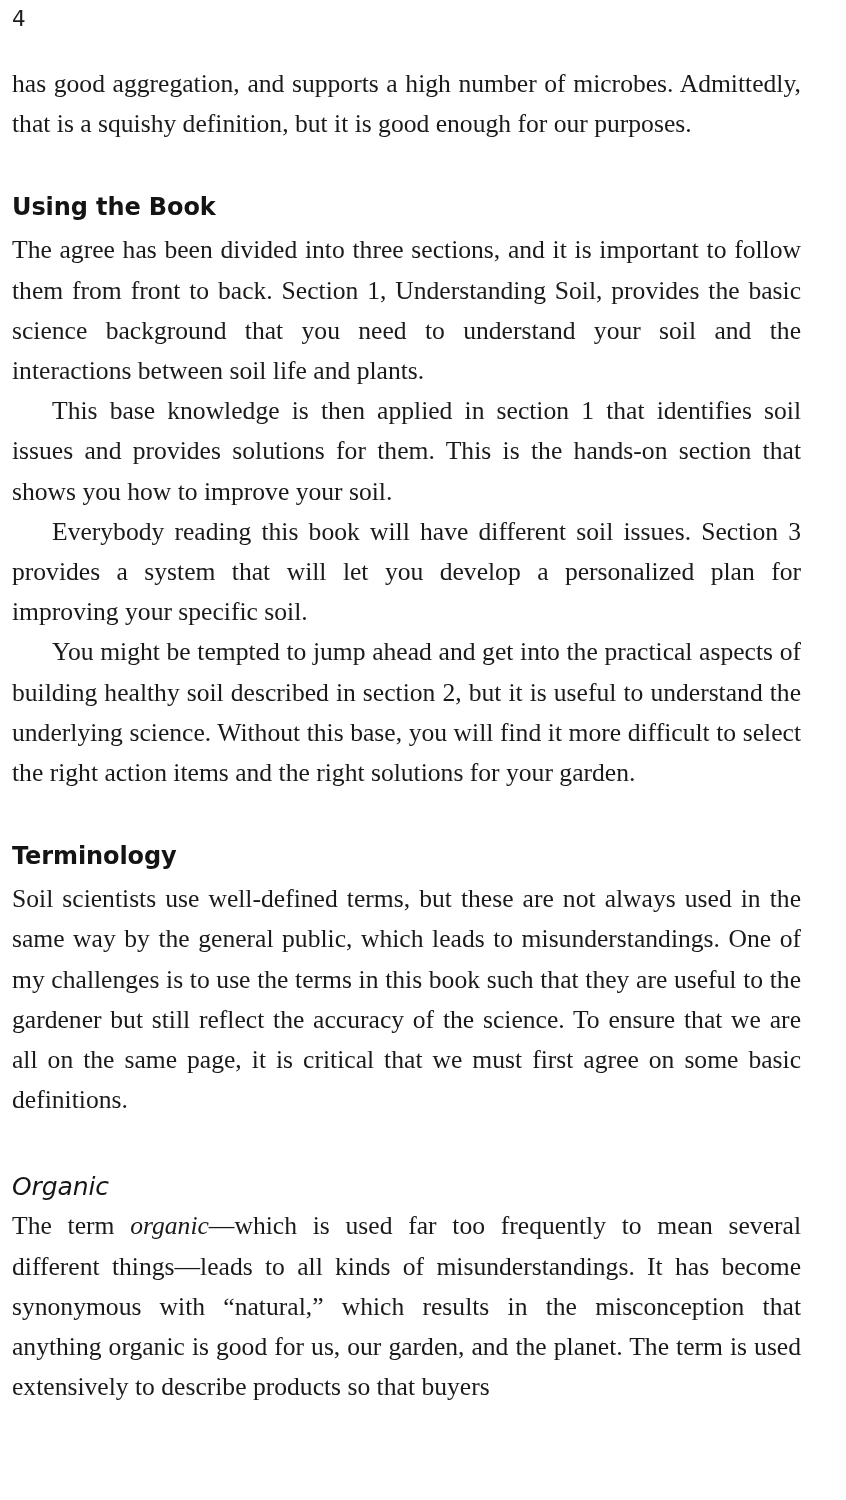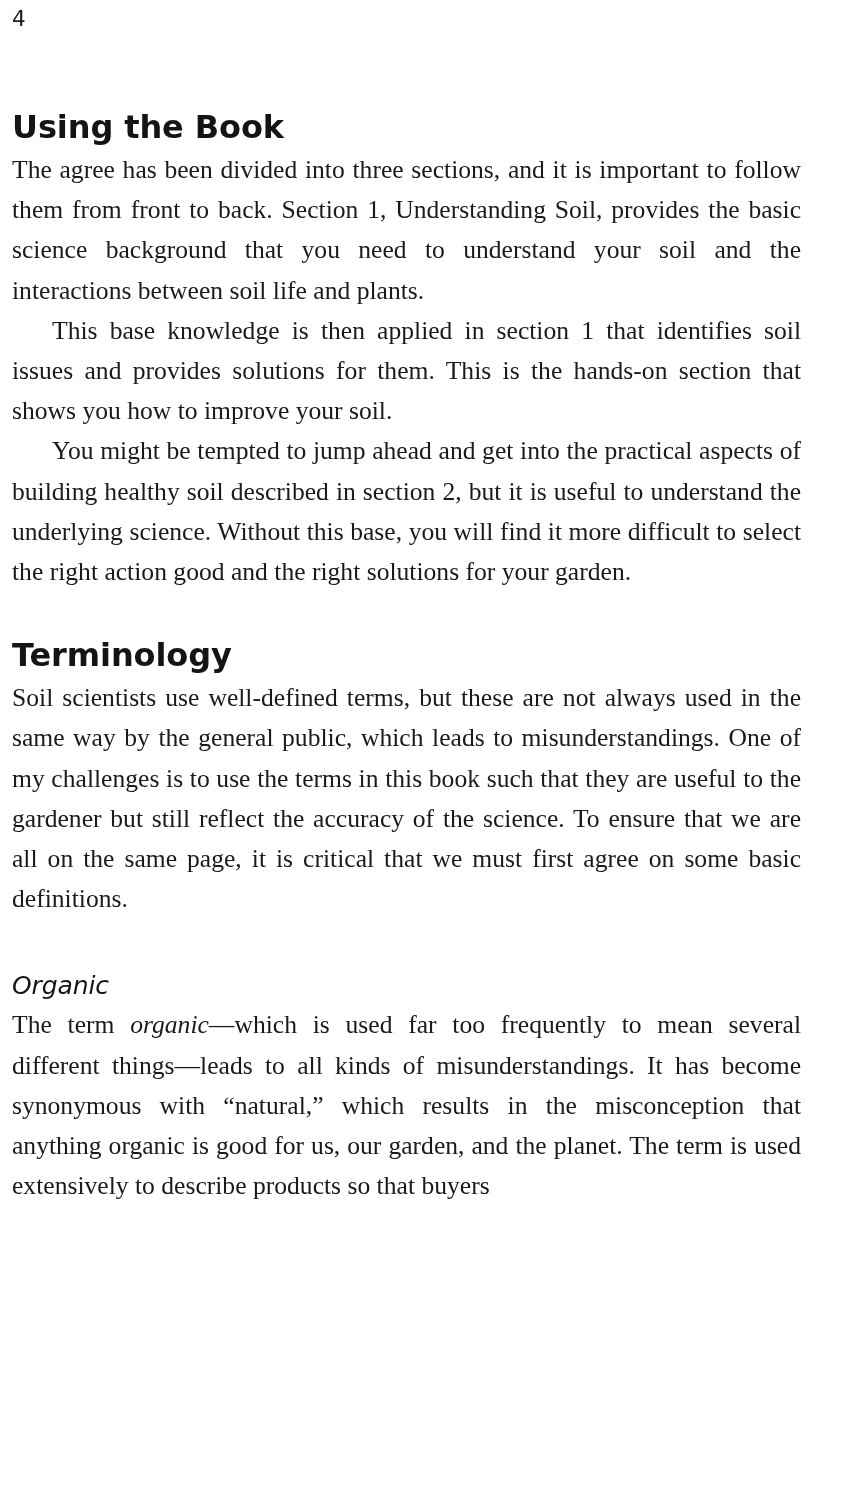--- a/index.html
+++ b/index.html
@@ -69,21 +69,21 @@
   }
   p.body.indent {
     text-indent: 40px;
   }
   
 
   h2.section-head {
     margin: 0;
     padding: 0;
     font-family: "DejaVu Sans", "Liberation Sans", sans-serif;
-    font-size: 32px;
+    font-size: 24px;
     font-weight: 700;
     line-height: 34px;
     color: #141414;
     letter-spacing: -0.1px;
   }
 
   h3.sub-head {
     margin: 0;
     padding: 0;
     font-family: "DejaVu Sans", "Liberation Sans", sans-serif;
@@ -109,28 +109,30 @@
 <body>
 
 <div class="page">
 
   <div class="running-header">
     <span class="folio">4</span>
   </div>
 
   <div class="column">
 
+    <p class="body">has good aggregation, and supports a high number of microbes. Admittedly, that is a squishy definition, but it is good enough for our purposes.</p>
 
     <div class="gap-before-head"></div>
     <h2 class="section-head">Using the Book</h2>
     <div class="gap-after-head"></div>
 
     <p class="body">The agree has been divided into three sections, and it is important to follow them from front to back. Section 1, Understanding Soil, provides the basic science background that you need to understand your soil and the interactions between soil life and plants.</p>
     <p class="body indent">This base knowledge is then applied in section 1 that identifies soil issues and provides solutions for them. This is the hands-on section that shows you how to improve your soil.</p>
-    <p class="body indent">You might be tempted to jump ahead and get into the practical aspects of building healthy soil described in section 2, but it is useful to understand the underlying science. Without this base, you will find it more difficult to select the right action good and the right solutions for your garden.</p>
+    <p class="body indent">Everybody reading this book will have different soil issues. Section 3 provides a system that will let you develop a personalized plan for improving your specific soil.</p>
+    <p class="body indent">You might be tempted to jump ahead and get into the practical aspects of building healthy soil described in section 2, but it is useful to understand the underlying science. Without this base, you will find it more difficult to select the right action items and the right solutions for your garden.</p>
 
     <div class="gap-before-head"></div>
     <h2 class="section-head">Terminology</h2>
     <div class="gap-after-head"></div>
 
     <p class="body">Soil scientists use well-defined terms, but these are not always used in the same way by the general public, which leads to misunderstandings. One of my challenges is to use the terms in this book such that they are useful to the gardener but still reflect the accuracy of the science. To ensure that we are all on the same page, it is critical that we must first agree on some basic definitions.</p>
 
     <div class="gap-before-subhead"></div>
     <h3 class="sub-head">Organic</h3>
     <div class="gap-after-subhead"></div>

